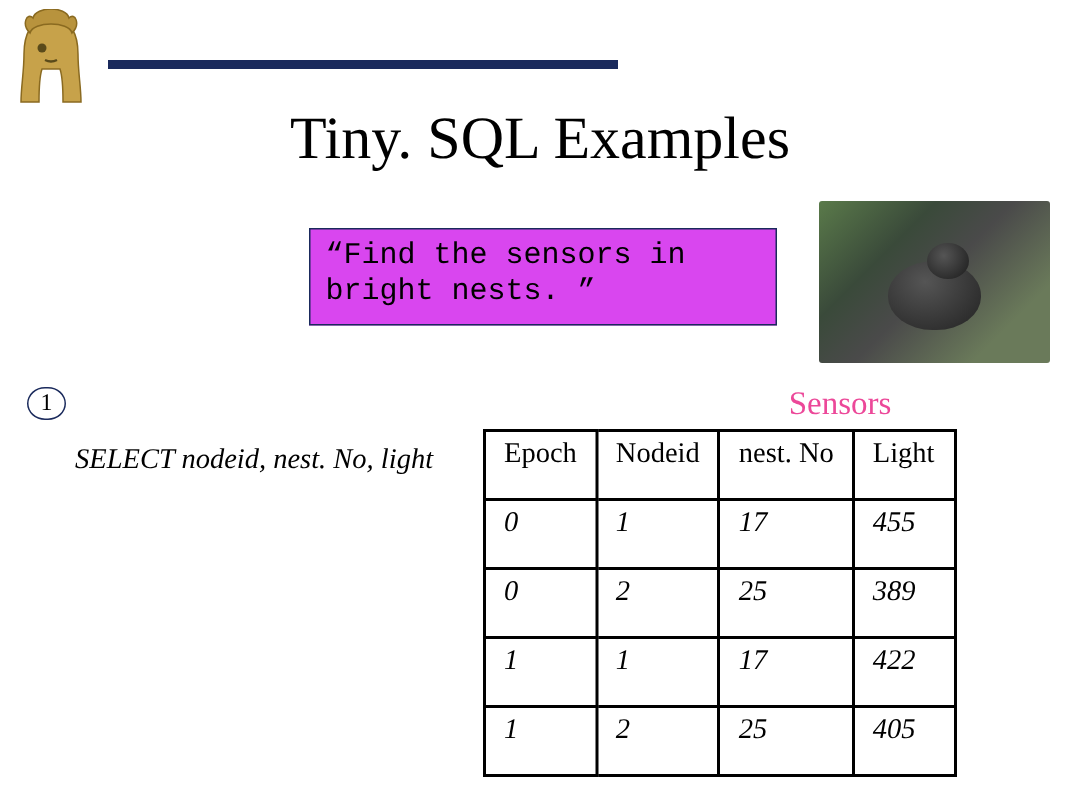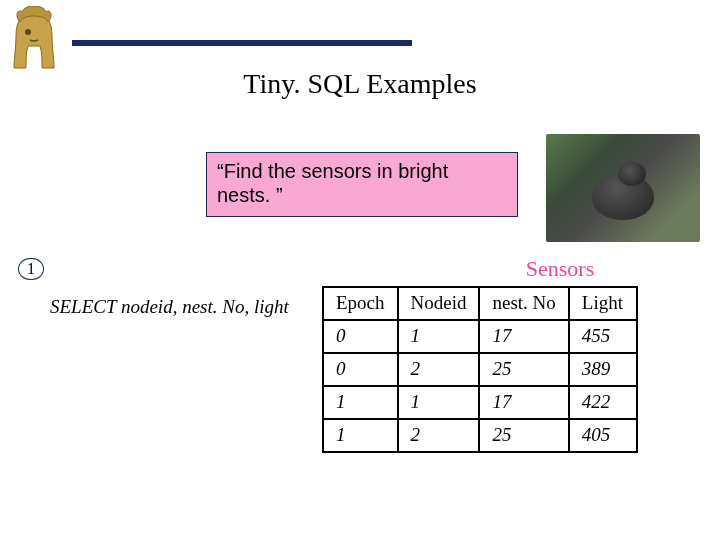--- a/index.html
+++ b/index.html
@@ -26,33 +26,33 @@
     width: 340px;
     height: 6px;
     background: #1a2a5c;
   }
   .title {
     position: absolute;
     top: 68px;
     left: 0;
     width: 720px;
     text-align: center;
-    font-size: 28px;
+    font-size: 40px;
     font-family: "Times New Roman", serif;
     color: #000;
   }
   .quote-box {
     position: absolute;
     top: 152px;
     left: 206px;
     width: 312px;
     border: 1.5px solid #1a2a5c;
-    background: #f9a8d4;
+    background: #d946ef;
     padding: 6px 10px 8px 10px;
-    font-family: Liberation Sans, sans-serif;
+    font-family: Liberation Mono, monospace;
     font-size: 20px;
     line-height: 1.22;
     color: #000;
   }
   .bird-photo {
     position: absolute;
     top: 134px;
     right: 20px;
     width: 154px;
     height: 108px;
@@ -111,21 +111,21 @@
   table.sensors {
     position: absolute;
     top: 286px;
     left: 322px;
     border-collapse: collapse;
     font-family: "Times New Roman", serif;
     font-size: 19px;
   }
   table.sensors th, table.sensors td {
     border: 2.5px solid #000;
-    padding: 4px 12px 5px 12px;
+    padding: 4px 12px 18px 12px;
     text-align: left;
     min-width: 68px;
   }
   table.sensors th {
     font-weight: normal;
   }
   table.sensors td {
     font-style: italic;
   }
 </style>

